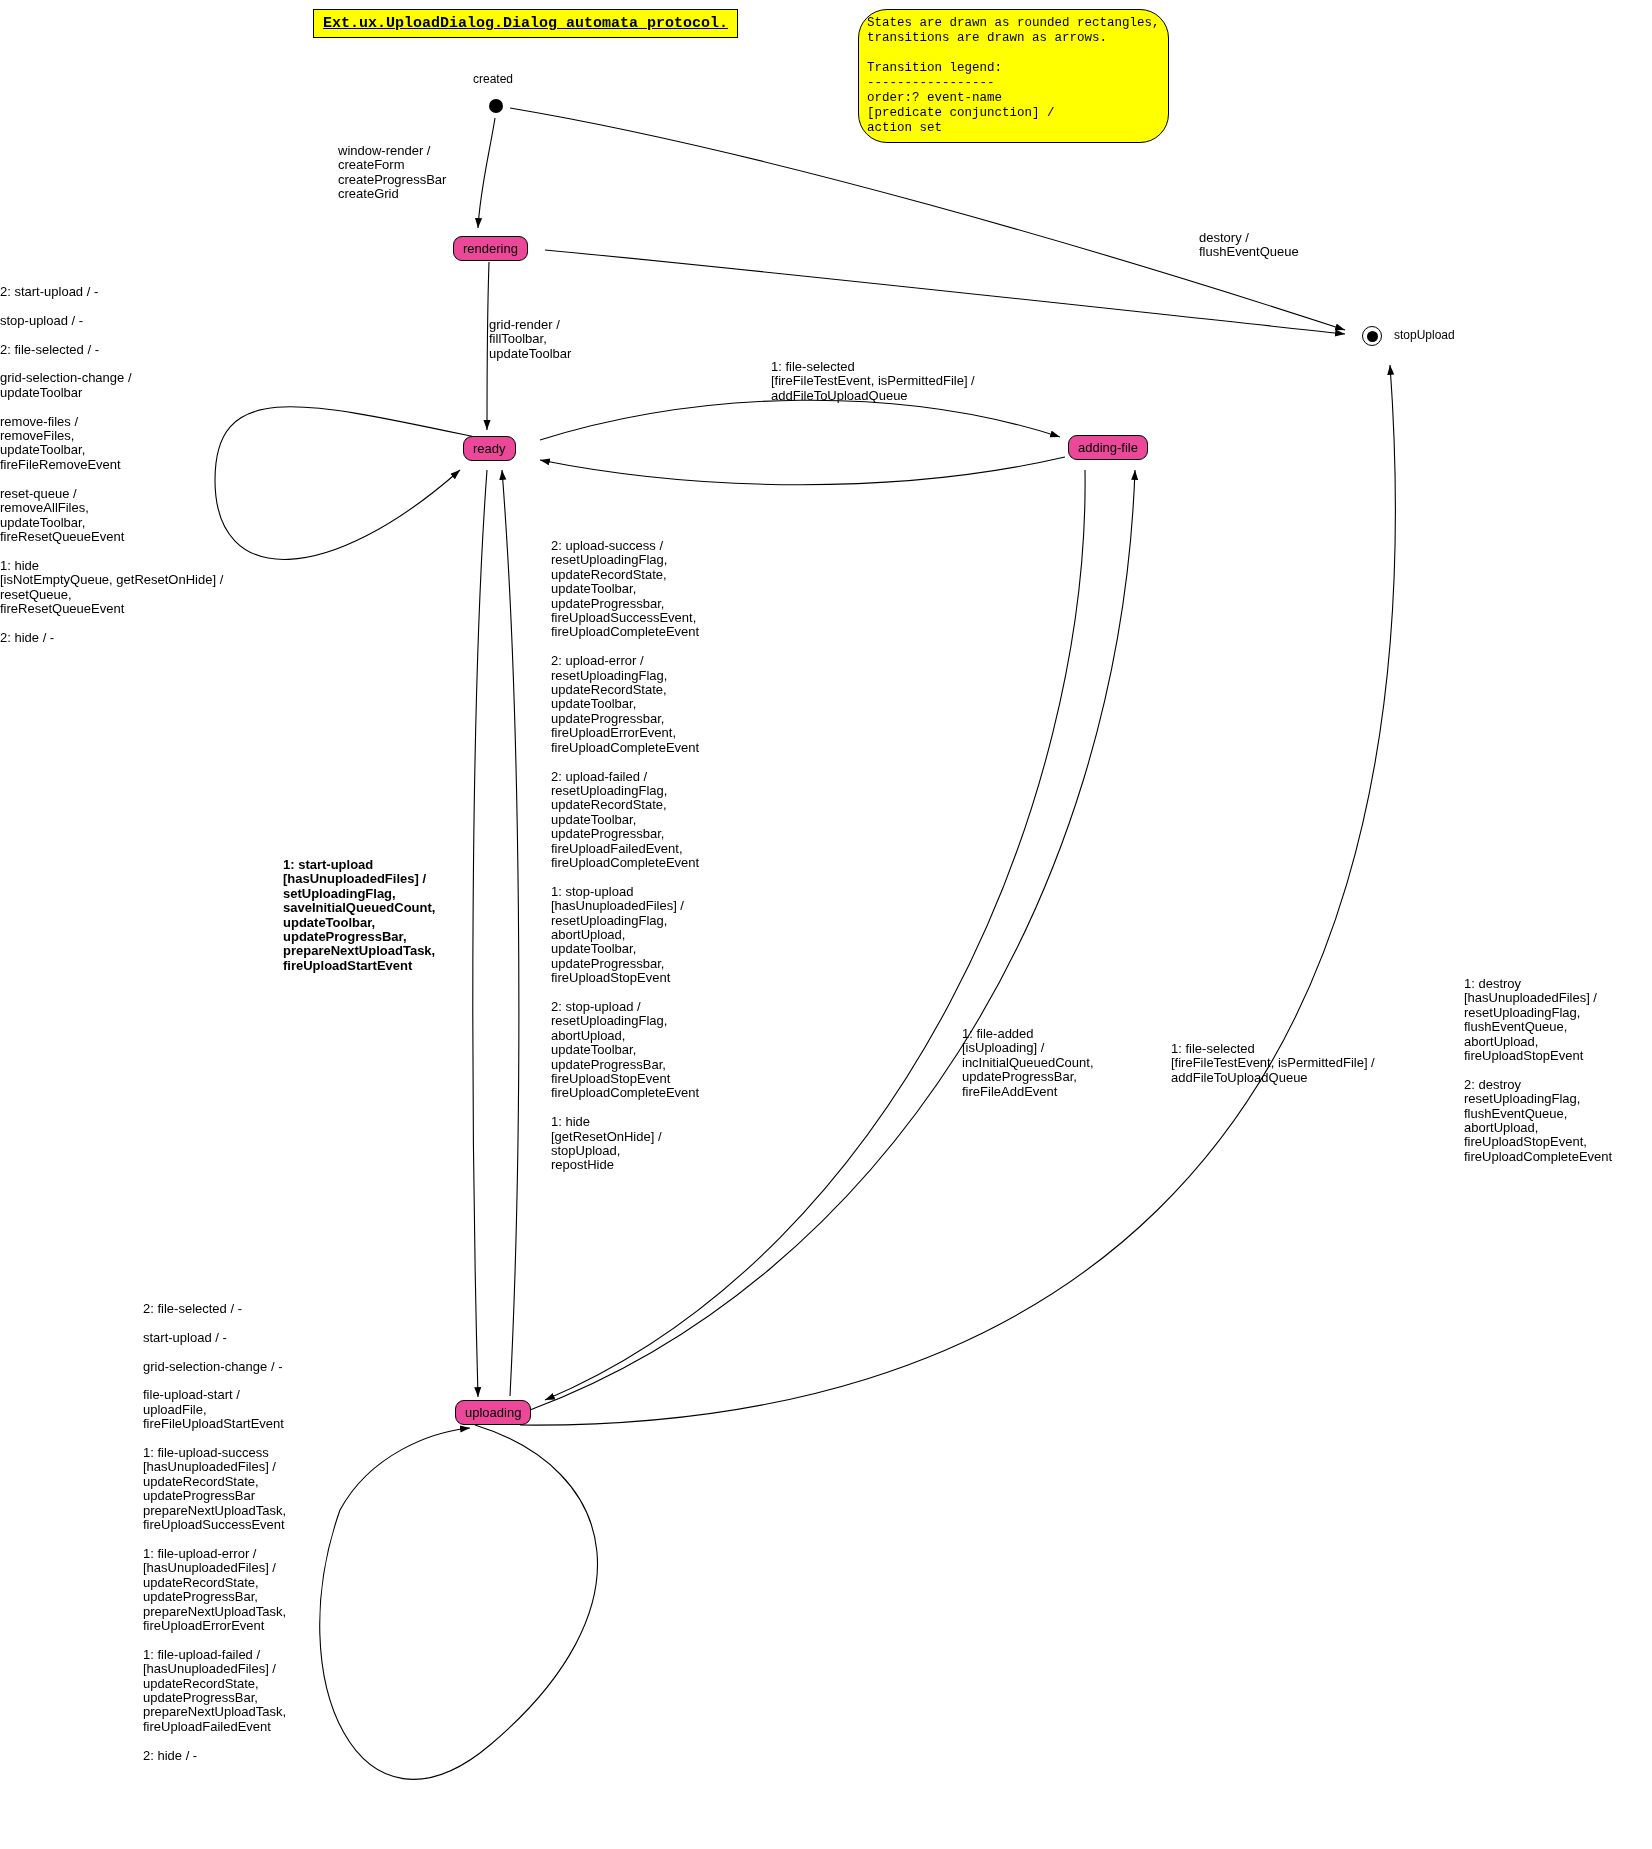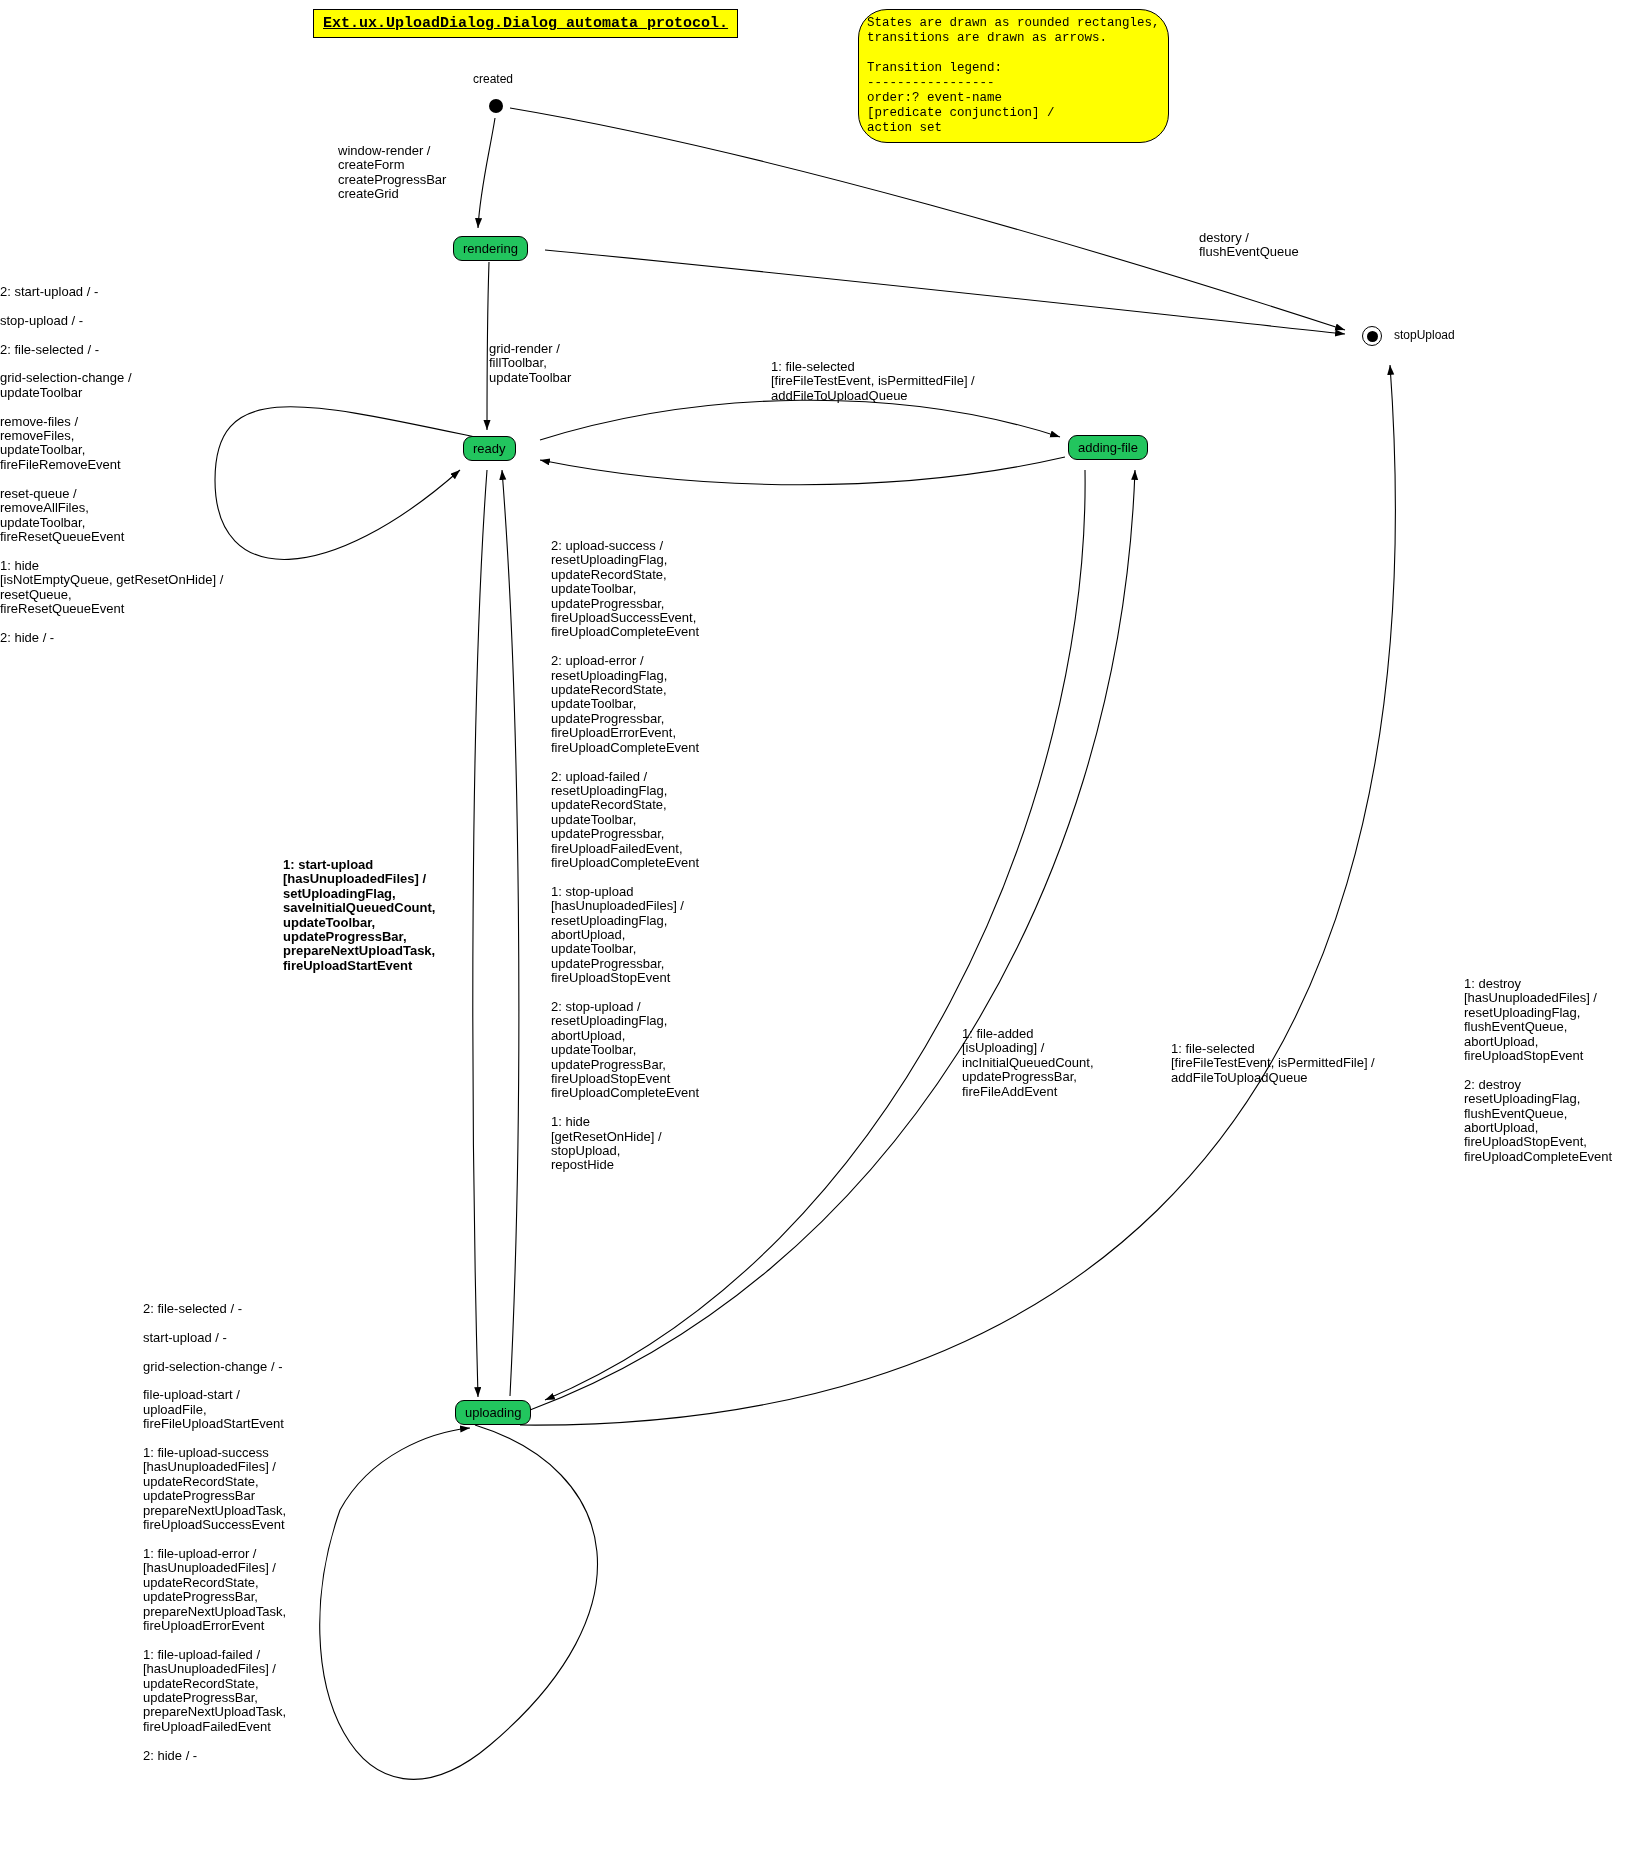--- a/index.html
+++ b/index.html
@@ -41,21 +41,21 @@
     background: #ffff00;
     border: 1px solid #000000;
     font-family: "Liberation Mono", monospace;
     font-size: 12.5px;
     line-height: 15px;
     padding: 6px 8px;
     white-space: pre;
   }
   .state {
     position: absolute;
-    background: #22c55e;
+    background: #ec4899;
     border: 1px solid #000000;
     border-radius: 9px;
     font-size: 13px;
     text-align: center;
     padding: 4px 9px;
     white-space: nowrap;
   }
   .state-label-plain {
     position: absolute;
     font-size: 12px;
@@ -153,21 +153,21 @@
   <div class="final-outer" style="left:1362px; top:326px;"></div>
   <div class="final-inner" style="left:1366.5px; top:330.5px;"></div>
   <div class="state-label-plain" style="left:1394px; top:328px;">stopUpload</div>
 
   <div class="lbl" style="left:338px; top:144px;">window-render /
 createForm
 createProgressBar
 createGrid</div>
   <div class="lbl" style="left:1199px; top:231px;">destory /
 flushEventQueue</div>
-  <div class="lbl" style="left:489px; top:318px;margin-top:24px;">grid-render /
+  <div class="lbl" style="left:489px; top:318px;">grid-render /
 fillToolbar,
 updateToolbar</div>
   <div class="lbl" style="left:771px; top:360px;">1: file-selected
 [fireFileTestEvent, isPermittedFile] /
 addFileToUploadQueue</div>
   <div class="lbl" style="left:0px; top:285px;">2: start-upload / -
 
 stop-upload / -
 
 2: file-selected / -

